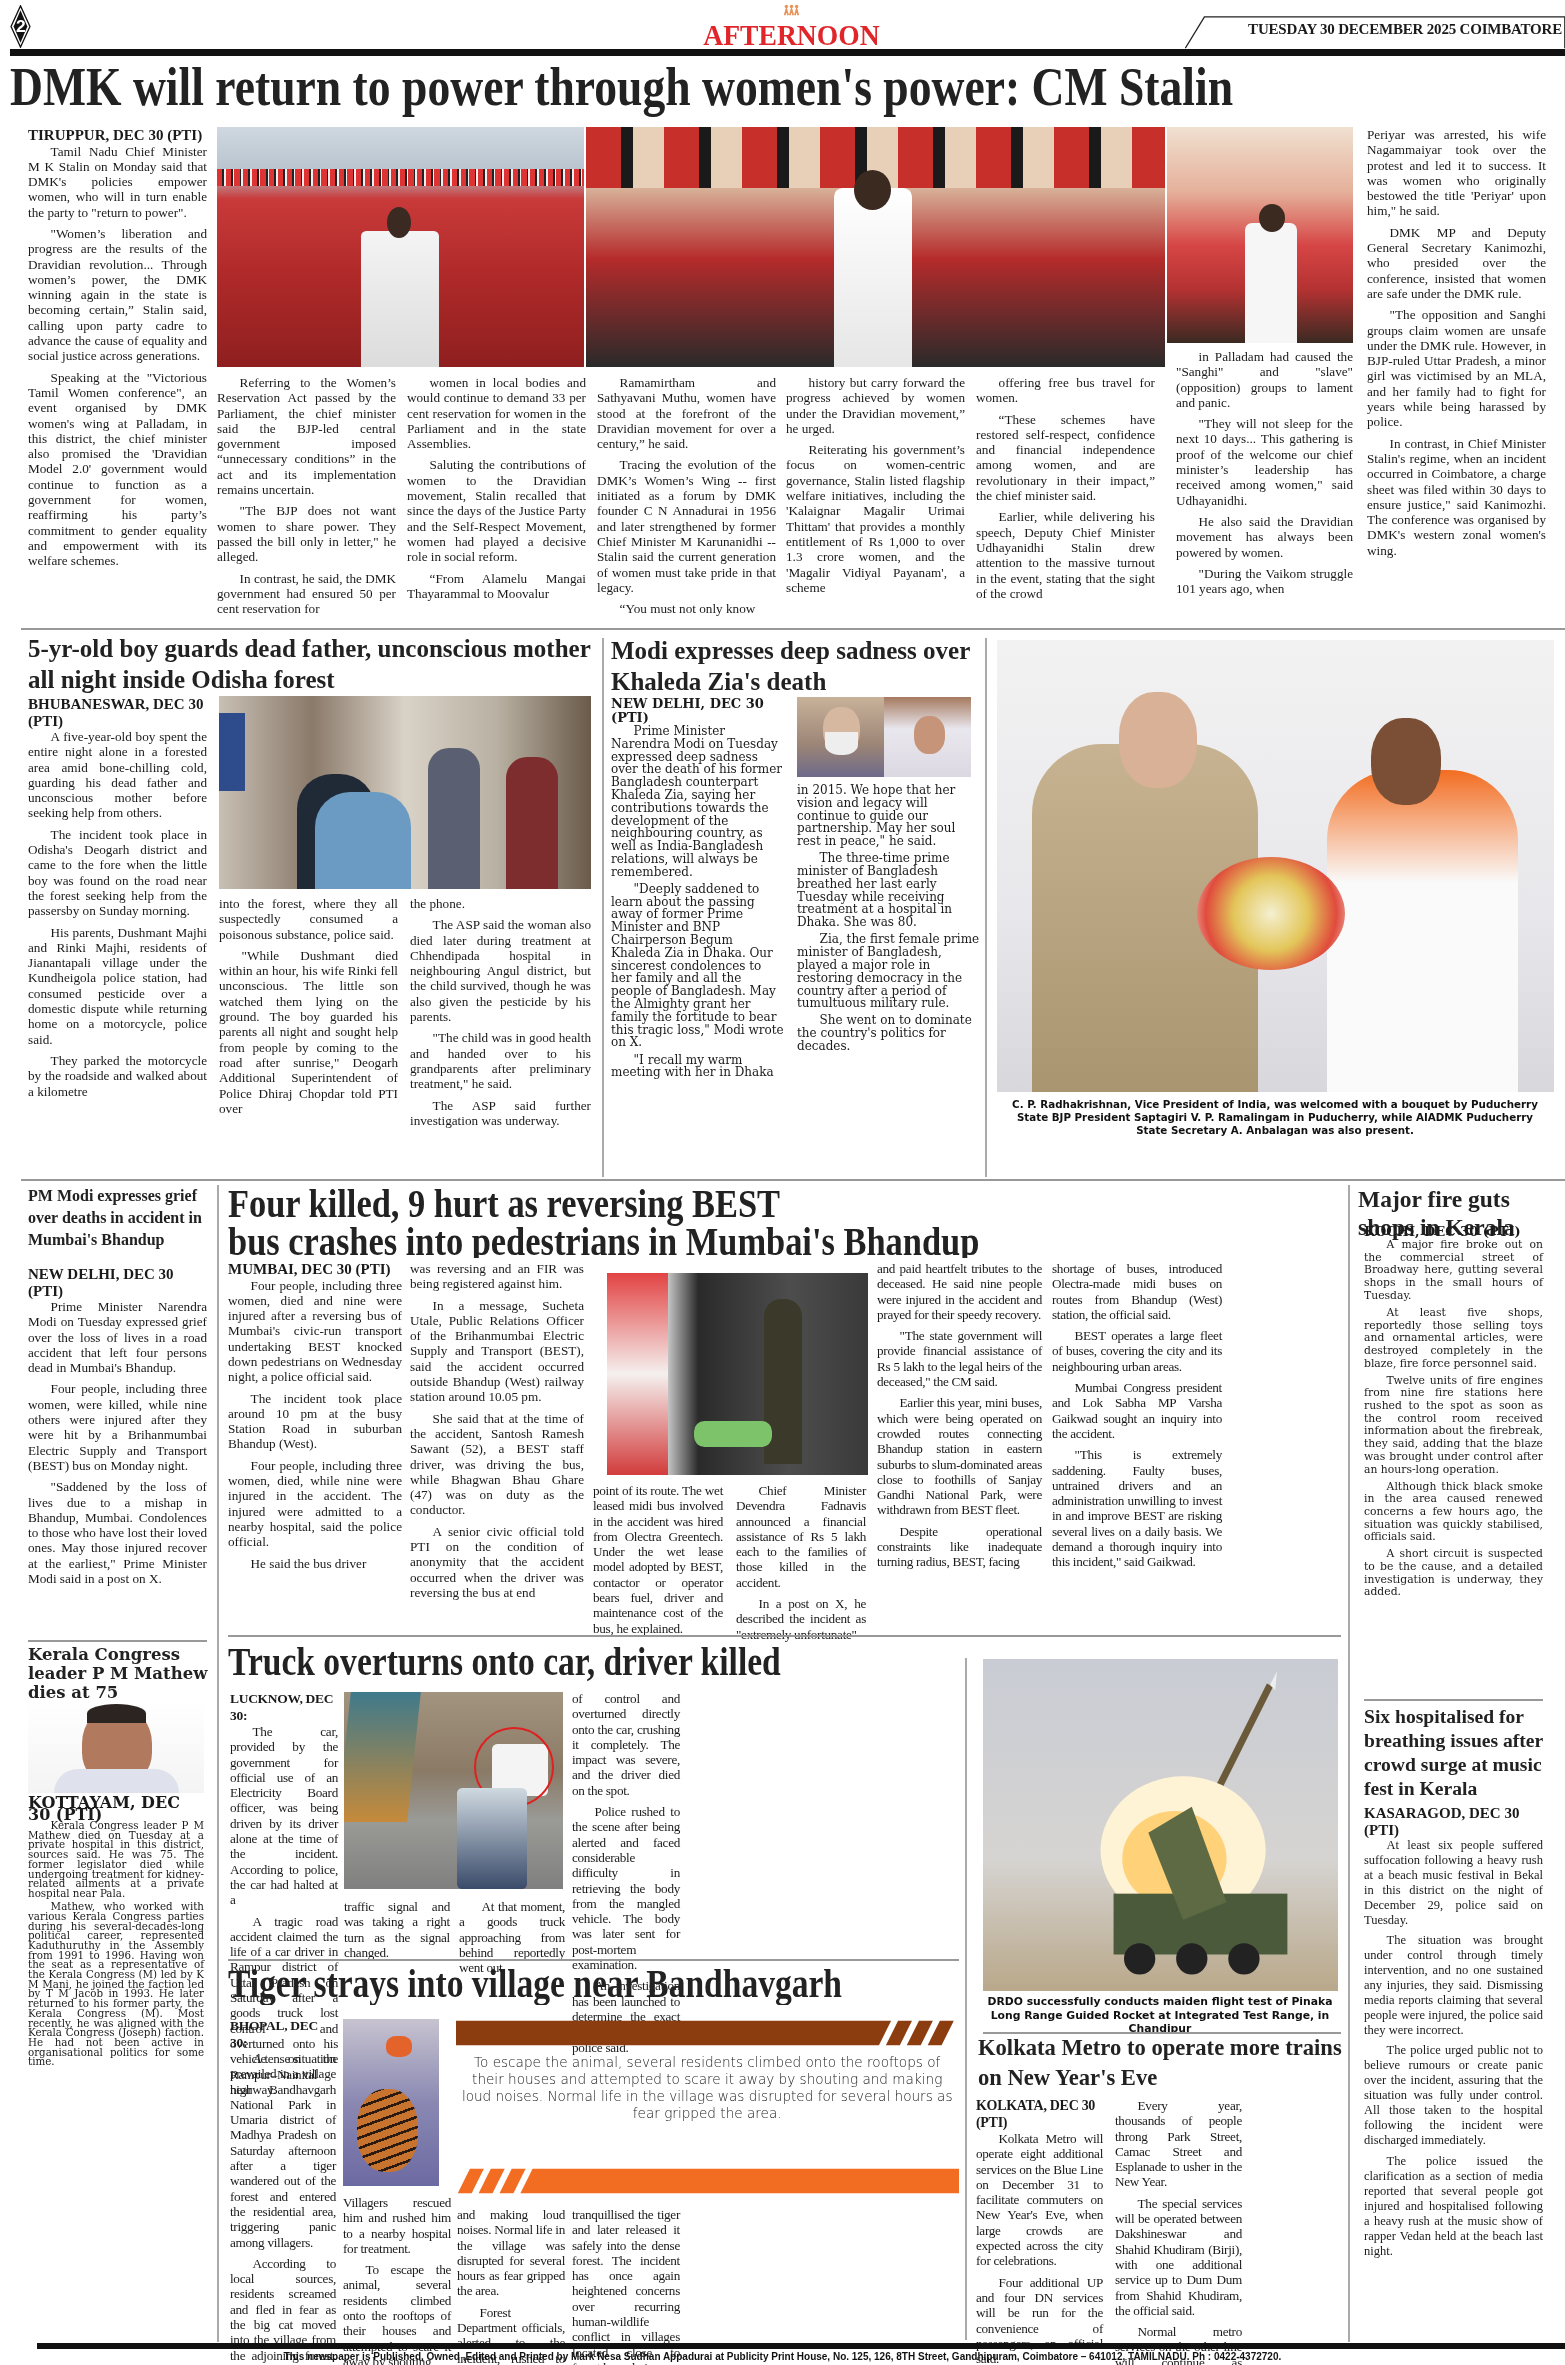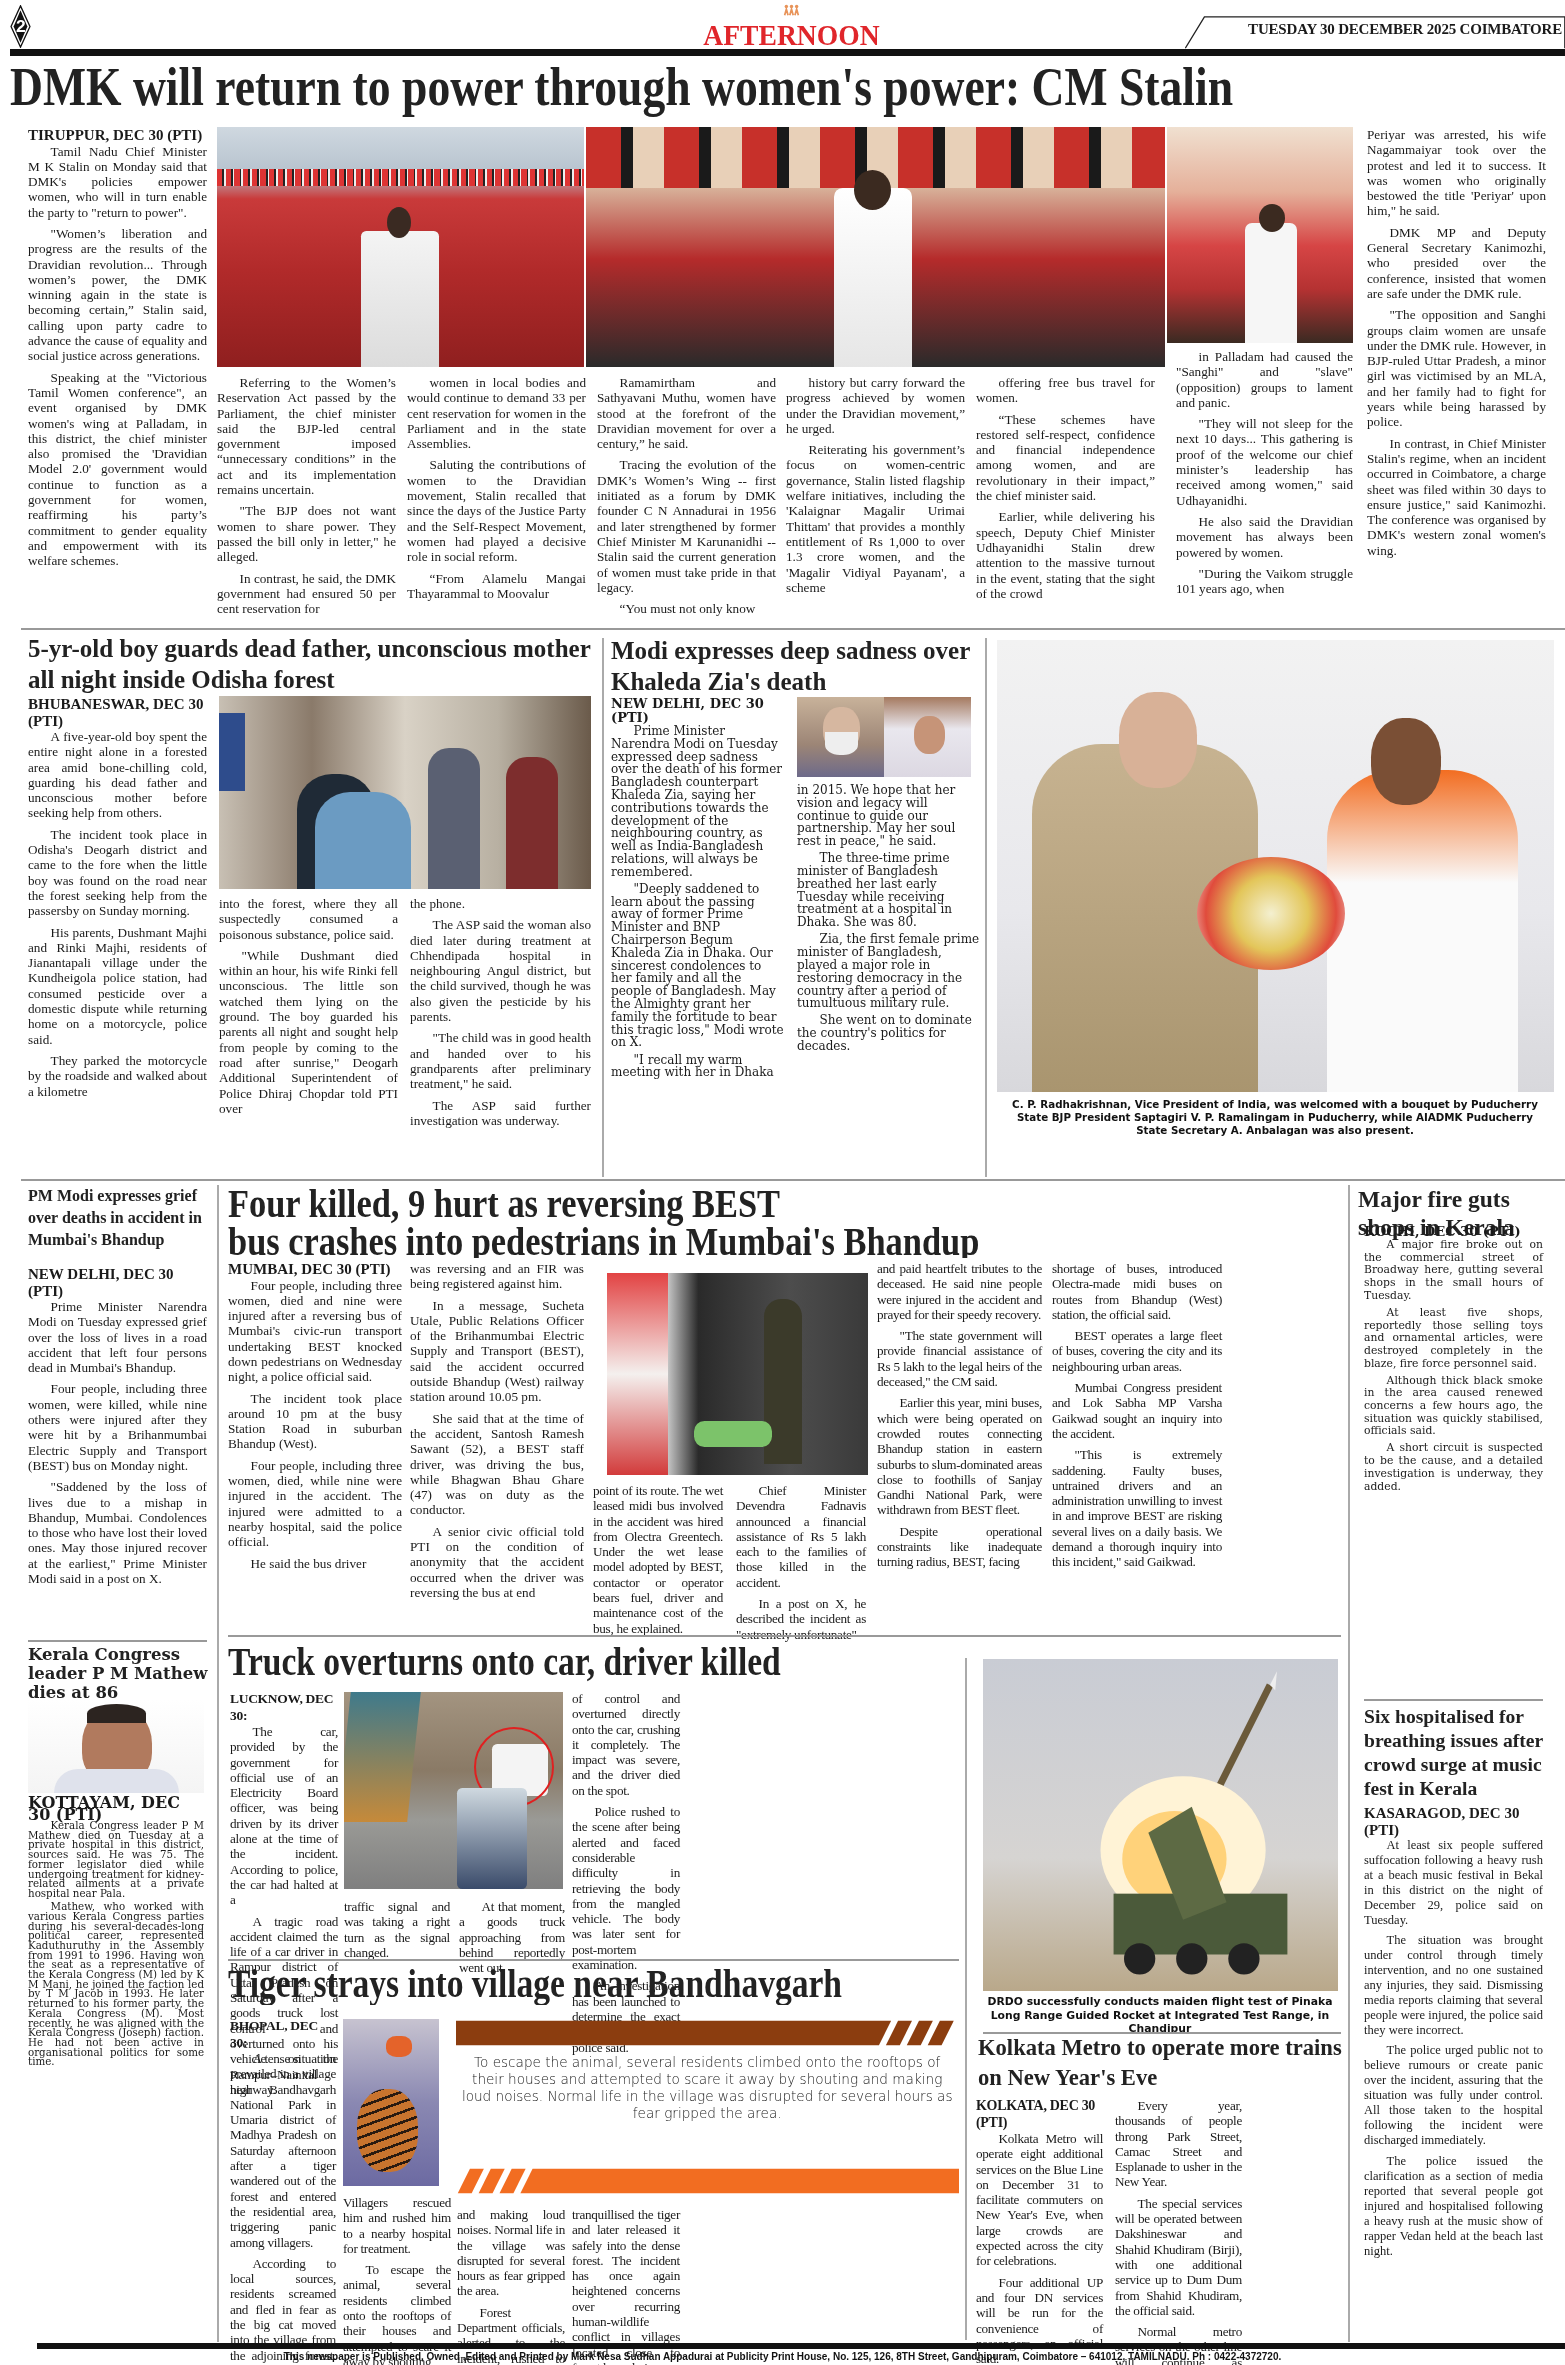--- a/index.html
+++ b/index.html
@@ -174,21 +174,21 @@
 
 <div class="abs hl" style="left:28px;top:1185px;width:183px;font-size:16px;line-height:22px">PM Modi expresses grief over deaths in accident in Mumbai's Bhandup</div>
 <div class="abs txt" style="left:28px;top:1266px;width:179px">
   <span class="dl">NEW DELHI, DEC 30 (PTI)</span>
   <p>Prime Minister Narendra Modi on Tuesday expressed grief over the loss of lives in a road accident that left four persons dead in Mumbai's Bhandup.</p>
   <p>Four people, including three women, were killed, while nine others were injured after they were hit by a Brihanmumbai Electric Supply and Transport (BEST) bus on Monday night.</p>
   <p>"Saddened by the loss of lives due to a mishap in Bhandup, Mumbai. Condolences to those who have lost their loved ones. May those injured recover at the earliest," Prime Minister Modi said in a post on X.</p>
 </div>
 <div class="rule" style="left:28px;top:1640px;width:179px"></div>
 
-<div class="abs" style="left:28px;top:1645px;width:183px;font-family:'DejaVu Serif',serif;font-weight:bold;font-size:16.5px;line-height:19px;color:#222">Kerala Congress leader P M Mathew dies at 86</div>
+<div class="abs" style="left:28px;top:1645px;width:183px;font-family:'DejaVu Serif',serif;font-weight:bold;font-size:16.5px;line-height:19px;color:#222">Kerala Congress leader P M Mathew dies at 75</div>
 <div class="photo" style="left:28px;top:1699px;width:176px;height:94px;background:linear-gradient(180deg,#ffffff 0%,#f4f4f4 100%)">
   <div class="abs" style="left:54px;top:7px;width:70px;height:78px;background:#b17a5e;border-radius:48% 48% 40% 40%"></div>
   <div class="abs" style="left:59px;top:5.2px;width:59px;height:19px;background:#2c2420;border-radius:50% 50% 0 0"></div>
   <div class="abs" style="left:26px;top:70px;width:125px;height:24px;background:#dfe2ec;border-radius:35px 35px 0 0"></div>
 </div>
 <div class="abs" style="left:28px;top:1797px;width:176px;font-family:'DejaVu Serif',serif;font-size:10.3px;line-height:9.7px;text-align:justify">
   <span class="dl" style="font-size:16px;line-height:12px;font-family:'DejaVu Serif',serif">KOTTAYAM, DEC 30 (PTI)</span>
   <p style="text-indent:22.6px;margin-bottom:3.5px">Kerala Congress leader P M Mathew died on Tuesday at a private hospital in this district, sources said. He was 75. The former legislator died while undergoing treatment for kidney-related ailments at a private hospital near Pala.</p>
   <p style="text-indent:22.6px">Mathew, who worked with various Kerala Congress parties during his several-decades-long political career, represented Kaduthuruthy in the Assembly from 1991 to 1996. Having won the seat as a representative of the Kerala Congress (M) led by K M Mani, he joined the faction led by T M Jacob in 1993. He later returned to his former party, the Kerala Congress (M). Most recently, he was aligned with the Kerala Congress (Joseph) faction. He had not been active in organisational politics for some time.</p>
 </div>
@@ -237,20 +237,21 @@
   <p>"This is extremely saddening. Faulty buses, untrained drivers and an administration unwilling to invest in and improve BEST are risking several lives on a daily basis. We demand a thorough inquiry into this incident," said Gaikwad.</p>
 </div>
 
 <div class="vrule" style="left:1348px;top:1185px;height:1157px"></div>
 
 <div class="abs hl" style="left:1358px;top:1185px;width:191px;font-size:23.5px;line-height:28px">Major fire guts shops in Kerala</div>
 <div class="abs" style="left:1364px;top:1225px;width:179px;font-family:'DejaVu Serif',serif;font-size:10.8px;line-height:12.7px;text-align:justify">
   <span class="dl" style="font-size:13px;line-height:14px;font-family:'DejaVu Serif',serif">KOCHI, DEC 30 (PTI)</span>
   <p style="text-indent:22.6px;margin-bottom:4.3px">A major fire broke out on the commercial street of Broadway here, gutting several shops in the small hours of Tuesday.</p>
   <p style="text-indent:22.6px;margin-bottom:4.3px">At least five shops, reportedly those selling toys and ornamental articles, were destroyed completely in the blaze, fire force personnel said.</p>
+  <p style="text-indent:22.6px;margin-bottom:4.3px">Twelve units of fire engines from nine fire stations here rushed to the spot as soon as the control room received information about the firebreak, they said, adding that the blaze was brought under control after an hours-long operation.</p>
   <p style="text-indent:22.6px;margin-bottom:4.3px">Although thick black smoke in the area caused renewed concerns a few hours ago, the situation was quickly stabilised, officials said.</p>
   <p style="text-indent:22.6px">A short circuit is suspected to be the cause, and a detailed investigation is underway, they added.</p>
 </div>
 <div class="rule" style="left:1364px;top:1699px;width:179px"></div>
 
 <div class="abs" style="left:1364px;top:1705px;width:188px;font-family:'Liberation Serif',serif;font-weight:bold;font-size:19.6px;line-height:24px;color:#222">Six hospitalised for breathing issues after crowd surge at music fest in Kerala</div>
 <div class="abs" style="left:1364px;top:1805px;width:179px;font-family:'Liberation Serif',serif;font-size:12.5px;line-height:15px;text-align:justify">
   <span class="dl" style="font-size:15px;line-height:16.5px">KASARAGOD, DEC 30 (PTI)</span>
   <p style="text-indent:22.6px;margin-bottom:5.2px">At least six people suffered suffocation following a heavy rush at a beach music festival in Bekal in this district on the night of December 29, police said on Tuesday.</p>
   <p style="text-indent:22.6px;margin-bottom:5.2px">The situation was brought under control through timely intervention, and no one sustained any injuries, they said. Dismissing media reports claiming that several people were injured, the police said they were incorrect.</p>

